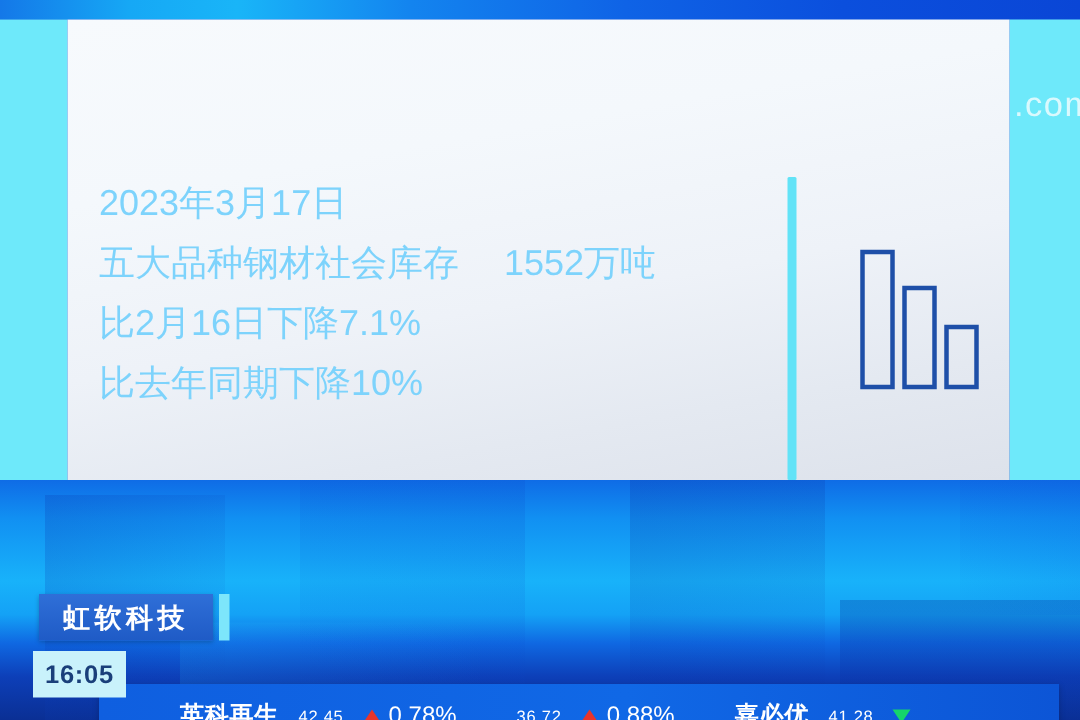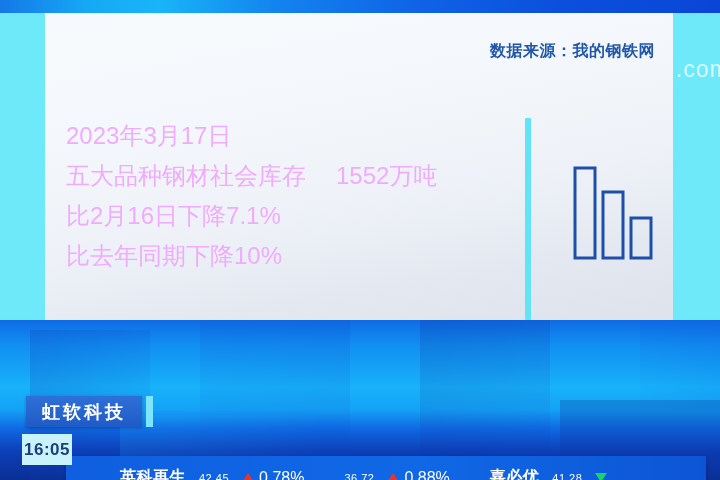--- a/index.html
+++ b/index.html
@@ -129,21 +129,21 @@
     opacity: .75;
     letter-spacing: 1px;
     font-family: "Liberation Sans", sans-serif;
     margin-left: 36px;
   }
 
   
   .body-text {
     position: absolute;
     left: 66px; top: 116px;
-    color: #f0abfc;
+    color: #7dd3fc;
     font-size: 24px;
     line-height: 40px;
     white-space: nowrap;
   }
   .body-line { display: block; }
   .body-line .gap-val { margin-left: 30px; }
 
   
   .bar-icon {
     position: absolute;
@@ -209,21 +209,21 @@
     left: 66px; top: 456px;
     width: 640px; height: 43px;
     display: flex;
     align-items: stretch;
     background: linear-gradient(90deg, #0f5fe0 0%, #1068e6 55%, #0c55d6 100%);
     box-shadow: 0 1px 4px rgba(0,0,0,.22);
   }
   .ticker-clock {
     position: absolute;
     left: 22px; top: 434px;
-    width: 50px; height: 31px;
+    width: 62px; height: 31px;
     display: flex;
     align-items: center;
     justify-content: center;
     background: #c9f2fb;
     color: #1a3f7a;
     font-size: 17px;
     font-weight: 700;
     letter-spacing: .5px;
     font-family: "Liberation Sans", sans-serif;
     z-index: 3;
@@ -266,21 +266,20 @@
 
   <div class="cyan-band cyan-left"></div>
   <div class="cyan-band cyan-right"></div>
 
   <div class="panel">
     <div class="panel-divider"></div>
   </div>
 
 
   <div class="headline">
-    <div class="headline-source">数据来源：我的钢铁网</div>
   </div>
   <div class="dotcom-mark">.com</div>
 
   <div class="body-text">
     <span class="body-line">2023年3月17日</span>
     <span class="body-line">
       <span>五大品种钢材社会库存</span><span class="gap-val">1552万吨</span>
     </span>
     <span class="body-line">比2月16日下降7.1%</span>
     <span class="body-line">比去年同期下降10%</span>

